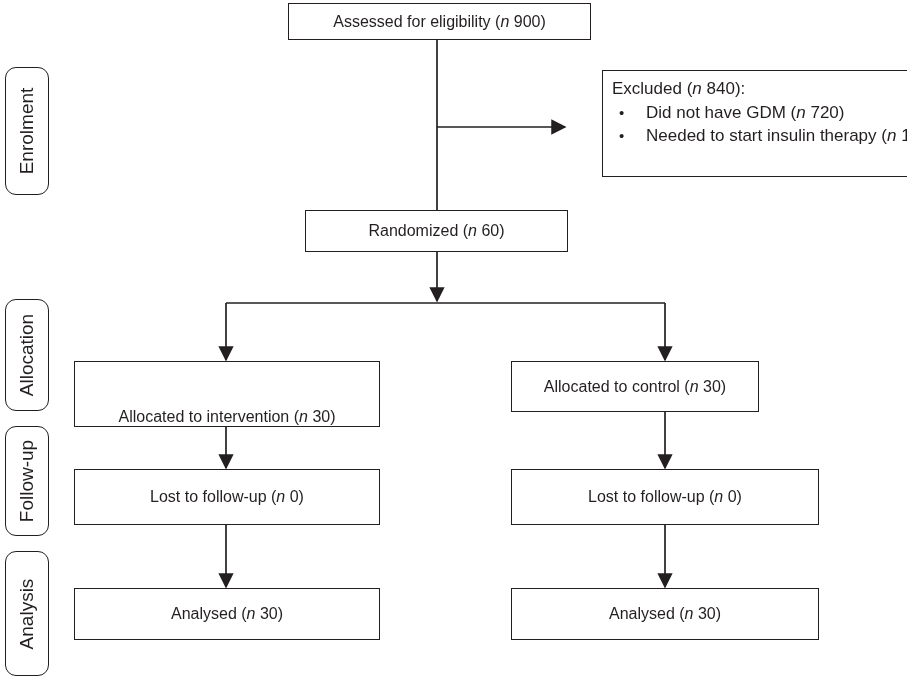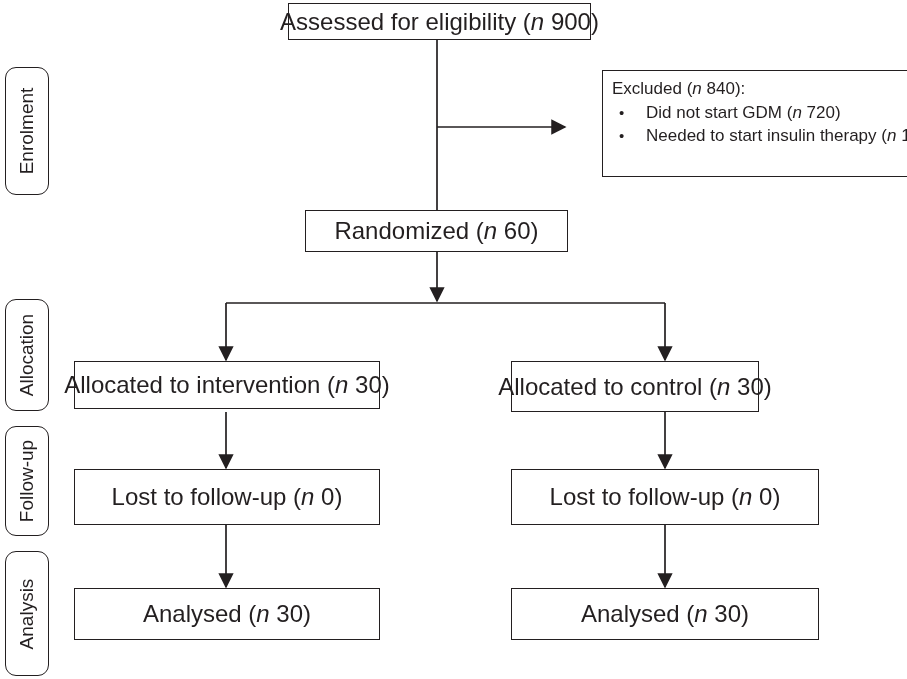--- a/index.html
+++ b/index.html
@@ -14,21 +14,21 @@
     overflow: hidden;
   }
   .fbox {
     position: absolute;
     border: 1.6px solid #231f20;
     background: #ffffff;
     display: flex;
     align-items: center;
     justify-content: center;
     text-align: center;
-    font-size: 24px;
+    font-size: 16px;
     white-space: nowrap;
   }
   .fbox i, .exbox i { font-style: italic; }
   .exbox {
     position: absolute;
     border: 1.6px solid #231f20;
     background: #ffffff;
     font-size: 17px;
     line-height: 23.5px;
     padding: 6px 8px 6px 9px;
@@ -52,21 +52,21 @@
   svg.connectors {
     position: absolute;
     left: 0; top: 0;
     width: 907px; height: 679px;
     pointer-events: none;
   }
   
   #box-assessed   { left: 288px; top: 3px;   width: 303px; height: 37px; }
   #box-excluded   { left: 568px; top: 70px;  width: 335px; height: 107px; margin-left: 34px; }
   #box-randomized { left: 305px; top: 210px; width: 263px; height: 42px; }
-  #box-alloc-int  { left: 74px;  top: 361px; width: 306px; height: 48px; }
+  #box-alloc-int  { left: 74px;  top: 361px; width: 306px; height: 66px; align-items: flex-end; }
   #box-alloc-ctl  { left: 511px; top: 361px; width: 248px; height: 51px; }
   #box-lost-int   { left: 74px;  top: 469px; width: 306px; height: 56px; }
   #box-lost-ctl   { left: 511px; top: 469px; width: 308px; height: 56px; }
   #box-anal-int   { left: 74px;  top: 588px; width: 306px; height: 52px; }
   #box-anal-ctl   { left: 511px; top: 588px; width: 308px; height: 52px; }
   
   #stage-enrolment  { left: 5px; top: 67px;  width: 44px; height: 128px; }
   #stage-allocation { left: 5px; top: 299px; width: 44px; height: 112px; }
   #stage-followup   { left: 5px; top: 426px; width: 44px; height: 110px; }
   #stage-analysis   { left: 5px; top: 551px; width: 44px; height: 125px; }
@@ -117,21 +117,21 @@
   </div>
 
   <div class="fbox" id="box-assessed">
     <span><span>Assessed for eligibility (</span><i>n</i><span> 900)</span></span>
   </div>
 
   <div class="exbox" id="box-excluded">
     <div><span>Excluded (</span><i>n</i><span> 840):</span></div>
     <div class="bullet-row">
       <span class="bullet-marker">•</span>
-      <span><span>Did not start GDM (</span><i>n</i><span> 720)</span></span>
+      <span><span>Did not have GDM (</span><i>n</i><span> 720)</span></span>
     </div>
     <div class="bullet-row">
       <span class="bullet-marker">•</span>
       <span><span>Needed to start insulin therapy (</span><i>n</i><span> 10)</span></span>
     </div>
   </div>
 
   <div class="fbox" id="box-randomized">
     <span><span>Randomized (</span><i>n</i><span> 60)</span></span>
   </div>

